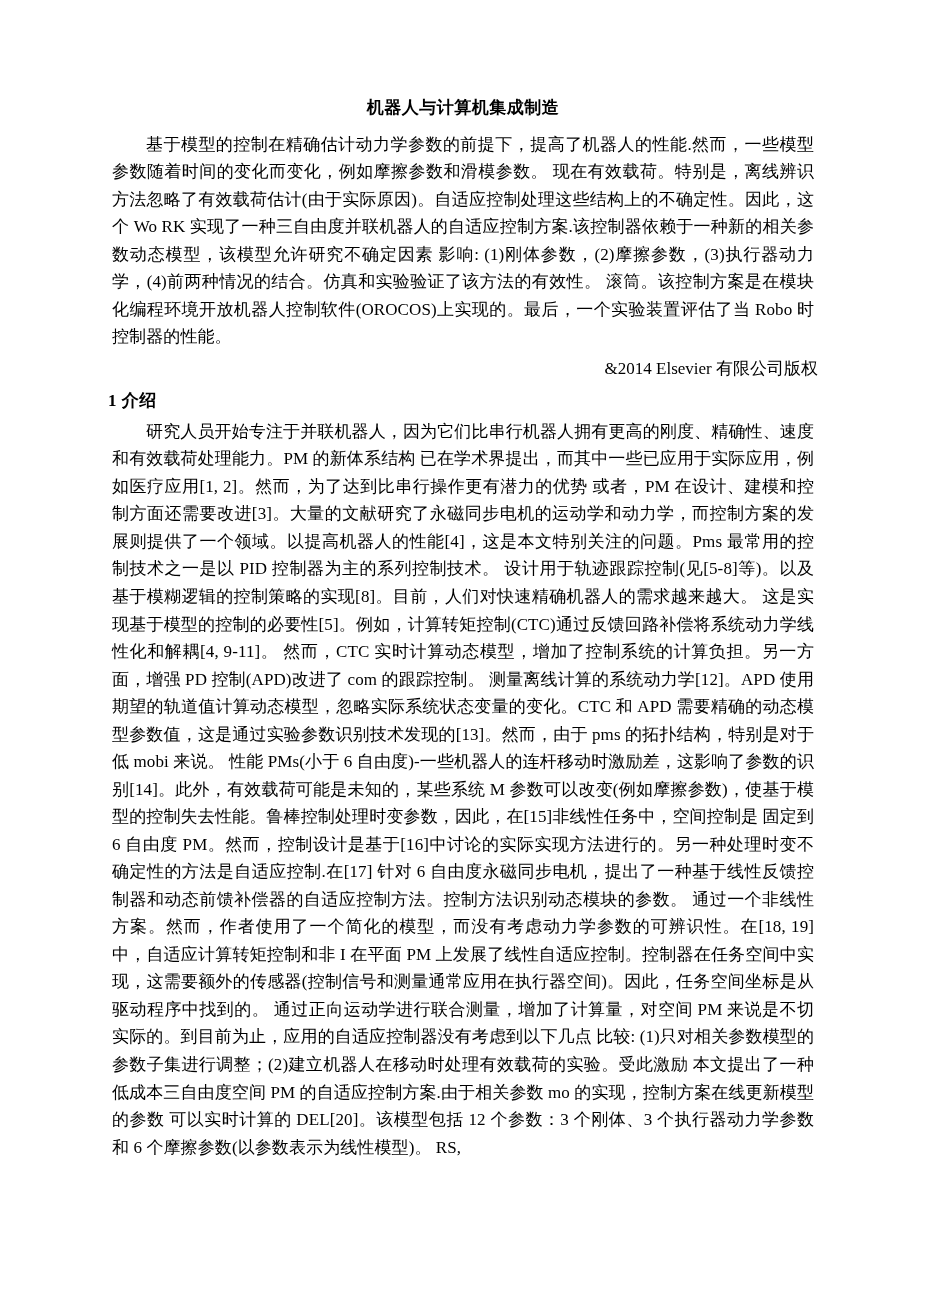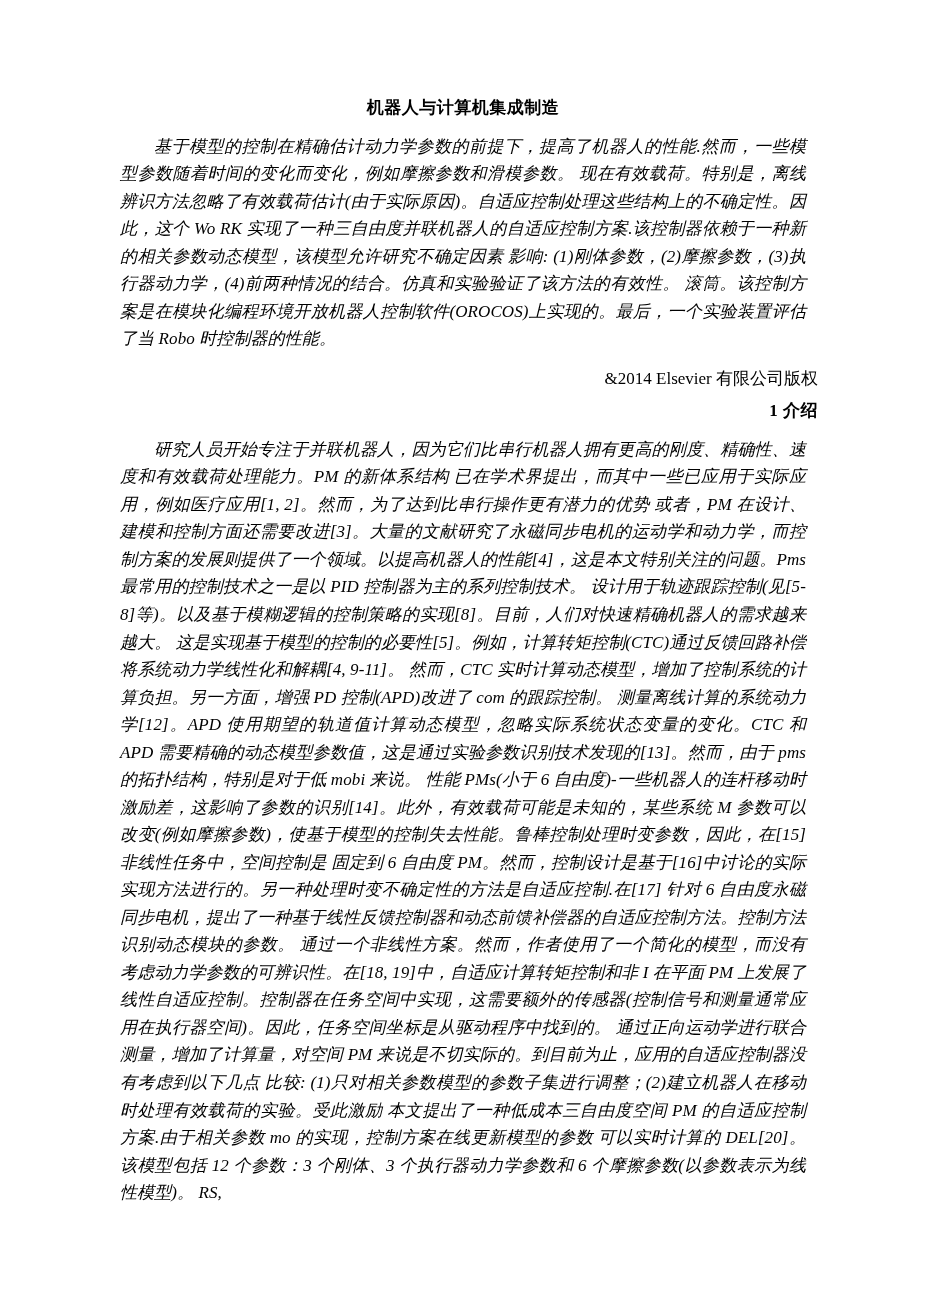--- a/index.html
+++ b/index.html
@@ -30,30 +30,28 @@
   }
   .section-head {
     font-size: 17px;
     font-weight: bold;
     margin: 6px 0 2px 0;
     line-height: 1.5;
     letter-spacing: 0.3px;
   }
   .section-head.numbered {
     letter-spacing: 0.5px;
-    text-align: right;
   }
   p.body {
     font-size: 17px;
     line-height: 1.62;
-    margin: 12px;
+    margin: 4px;
     text-align: justify;
     text-justify: inter-ideograph;
     letter-spacing: 0.1px;
-    font-style: italic;
   }
   p.body.indent {
     text-indent: 34px;
   }
   .copyright {
     font-size: 17px;
     line-height: 1.62;
     text-align: right;
     margin: 2px 0 4px 0;
   }

